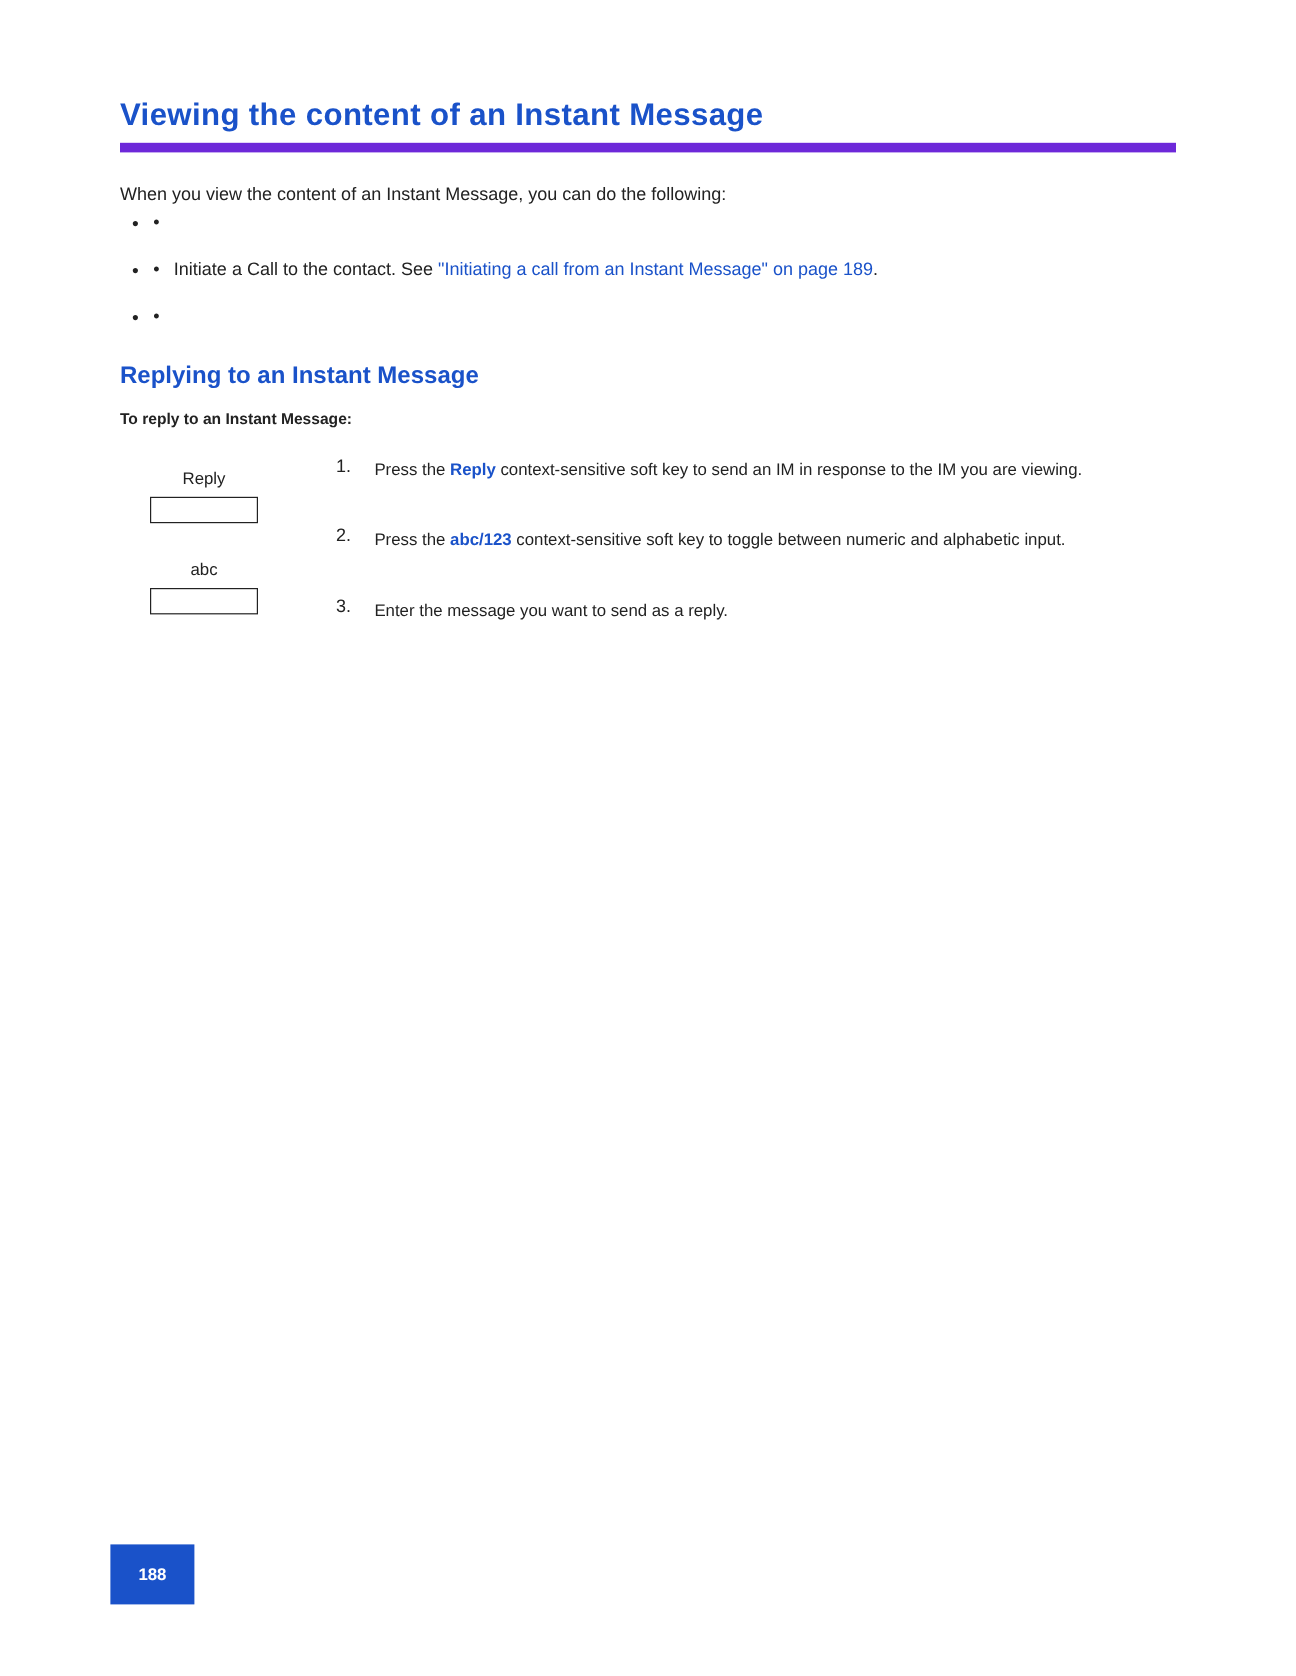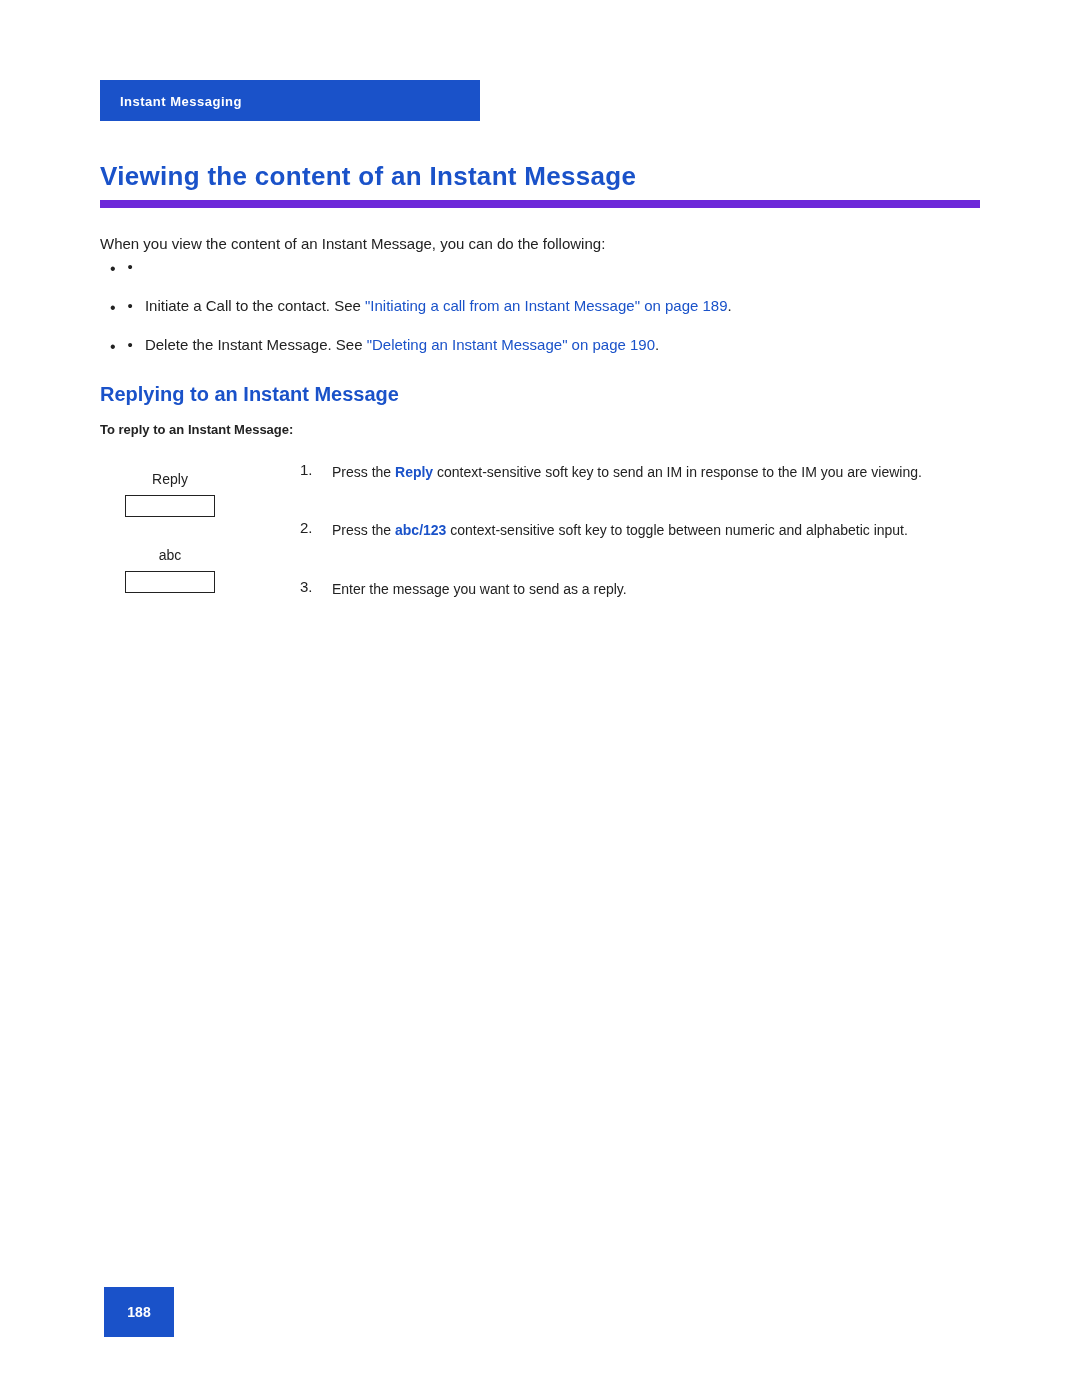--- a/index.html
+++ b/index.html
@@ -111,21 +111,21 @@
       font-weight: bold;
       font-size: 13px;
       color: #222222;
       margin-bottom: 24px;
     }
 
     
     .steps-area {
       display: flex;
       flex-direction: row;
-      gap: 60px;
+      gap: 40px;
       margin-top: 10px;
       align-items: flex-start;
     }
 
     .phone-mockup-column {
       display: flex;
       flex-direction: column;
       align-items: center;
       gap: 30px;
       min-width: 140px;
@@ -181,60 +181,54 @@
 
     .step-text .bold-link {
       font-weight: bold;
       color: #1a52c9;
     }
 
     
     .footer-page {
       position: absolute;
       bottom: 60px;
-      left: 104px;
+      left: 92px;
       background-color: #1a52c9;
       color: #ffffff;
       font-size: 14px;
       font-weight: bold;
       width: 70px;
       height: 50px;
       display: flex;
       align-items: center;
       justify-content: center;
     }
   </style>
 </head>
 <body>
 
 <div class="page-container">
 
-  <div class="header-banner">
-    <span class="header-banner-text">Instant Messaging</span>
-  </div>
 
   <h1 class="main-heading">Viewing the content of an Instant Message</h1>
 
   <p class="body-text">When you view the content of an Instant Message, you can do the following:</p>
 
   <ul class="bullet-list">
     <li style="list-style: none; display: flex; align-items: flex-start; margin-bottom: 14px;">
       <span style="margin-right:12px;flex-shrink:0;">•</span>
     </li>
     <li style="list-style: none; display: flex; align-items: flex-start; margin-bottom: 14px;">
       <span style="margin-right:12px;flex-shrink:0;">•</span>
       <span>
         <span>Initiate a Call to the contact. See </span><a class="link-text">"Initiating a call from an Instant Message" on page 189</a><span>.</span>
       </span>
     </li>
     <li style="list-style: none; display: flex; align-items: flex-start; margin-bottom: 14px;">
       <span style="margin-right:12px;flex-shrink:0;">•</span>
-      <span>
-        <span>Delete the Instant Message. See </span><a class="link-text">"Deleting an Instant Message" on page 190</a><span>.</span>
-      </span>
     </li>
   </ul>
 
   <h2 class="section-heading">Replying to an Instant Message</h2>
 
 
   <p class="bold-instruction">To reply to an Instant Message:</p>
 
   <div class="steps-area">
 

